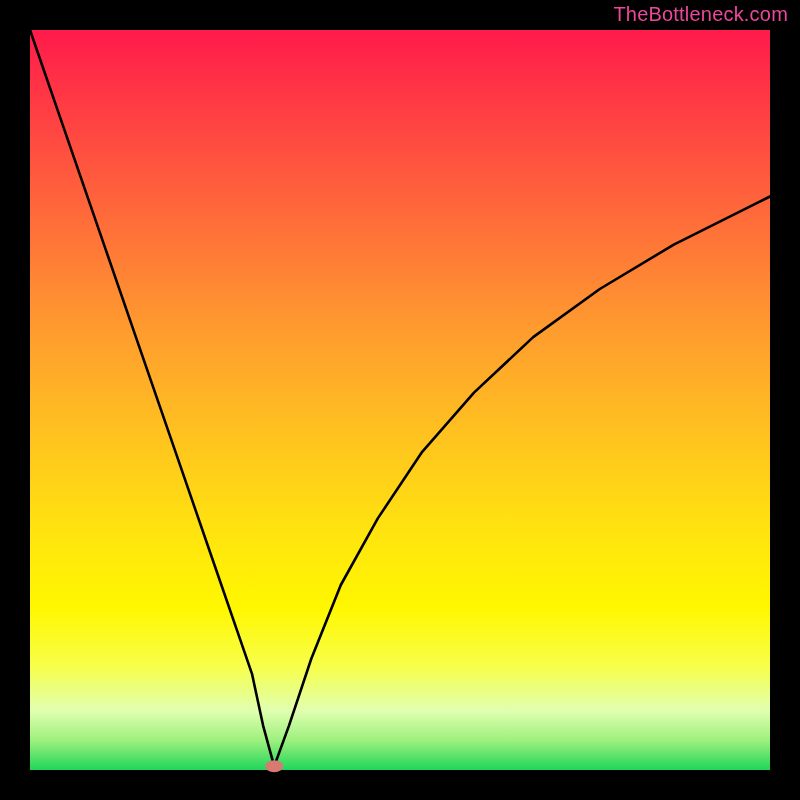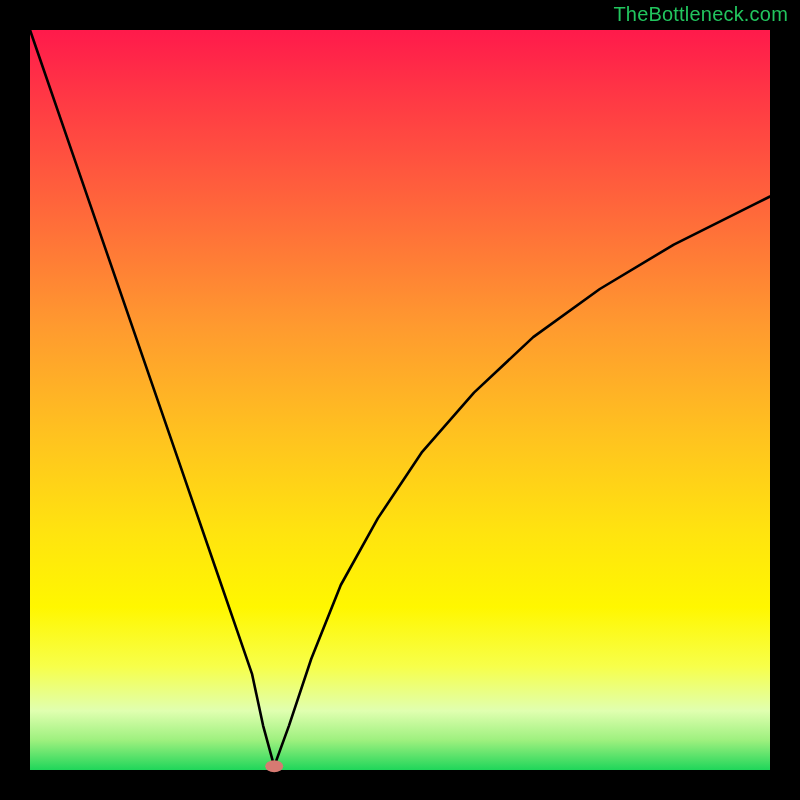--- a/index.html
+++ b/index.html
@@ -16,21 +16,21 @@
     top: 0;
     left: 0;
     width: 800px;
     height: 800px;
     background: #000;
   }
   .watermark {
     position: absolute;
     top: 3px;
     right: 12px;
-    color: #22c55e;
+    color: #ec4899;
     font-size: 20px;
     font-weight: 500;
     letter-spacing: 0.2px;
   }
   svg { display: block; }
 </style>
 </head>
 <body>
 
 <div class="frame">

